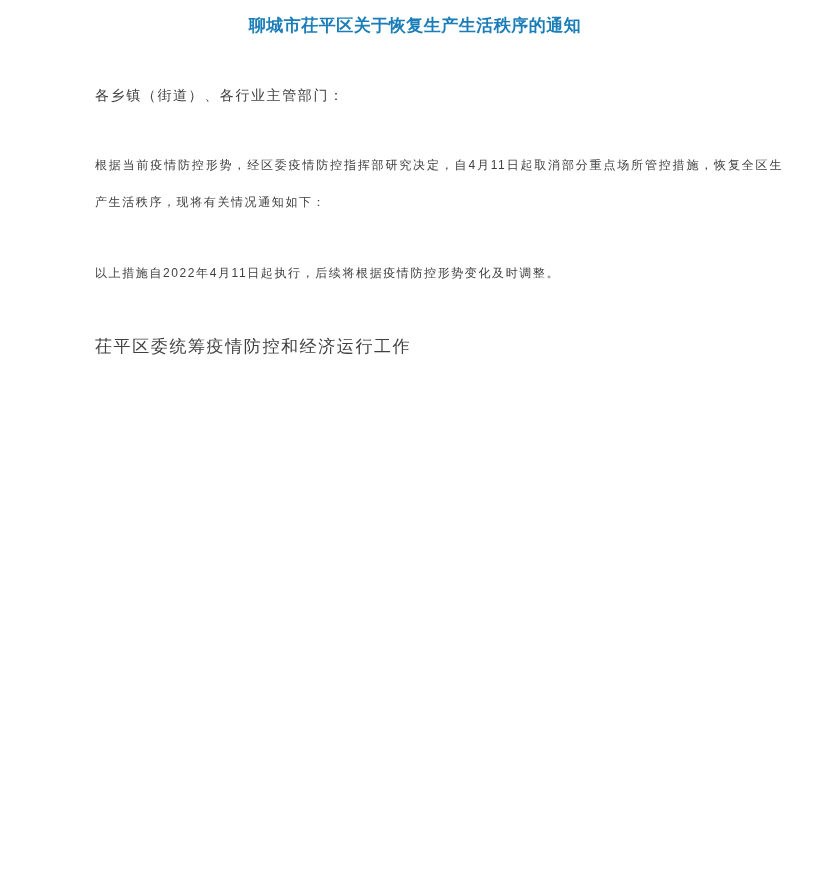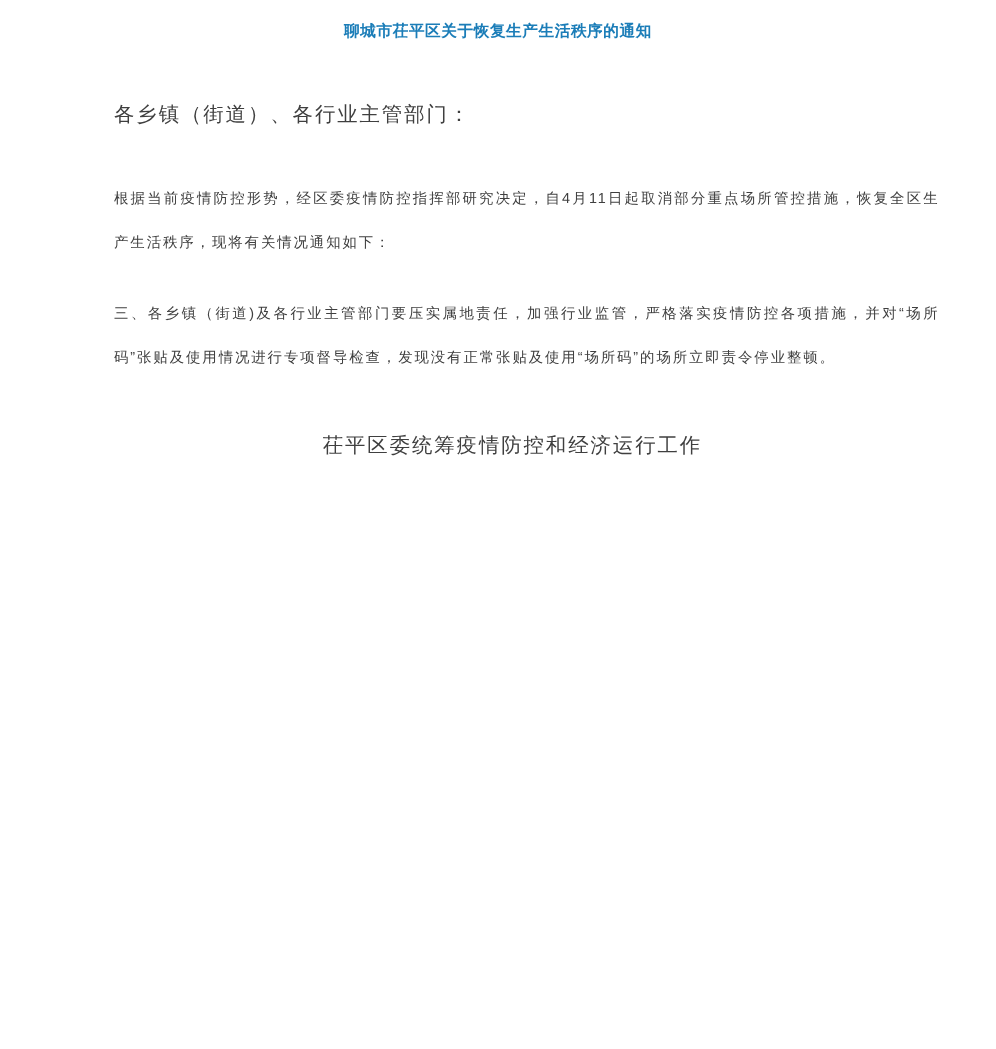--- a/index.html
+++ b/index.html
@@ -16,64 +16,64 @@
   .doc {
     box-sizing: border-box;
     width: 830px;
     padding: 8px 47px 0 95px;
     color: #3f3f3f;
   }
   .title {
     margin: 4px -47px 0 -95px;   
     text-align: center;
     color: #1b7db8;
-    font-size: 13px;
+    font-size: 17px;
     font-weight: bold;
     line-height: 28px;
     letter-spacing: 0.5px;
   }
   .salutation {
     margin: 37px 0 33px 0;
-    font-size: 17px;
+    font-size: 14px;
     line-height: 37px;
     letter-spacing: 1.6px;
   }
   p.body-para {
     margin: 22px 0;
     font-size: 12px;
     line-height: 37px;
     letter-spacing: 1.6px;
     text-align: justify;
   }
   p.body-para.closing {
     margin-top: 34px;
   }
   .signature {
     margin-top: 36px;
     padding-right: 24px;
-    text-align: center;
+    text-align: left;
     font-size: 17px;
     line-height: 37px;
     letter-spacing: 1.6px;
   }
   .signature div {
     white-space: nowrap;
   }
 </style>
 </head>
 <body>
 
 <div class="doc">
   <h1 class="title">聊城市茌平区关于恢复生产生活秩序的通知</h1>
 
   <div class="salutation">各乡镇（街道）、各行业主管部门：</div>
 
   <p class="body-para">根据当前疫情防控形势，经区委疫情防控指挥部研究决定，自4月11日起取消部分重点场所管控措施，恢复全区生产生活秩序，现将有关情况通知如下：</p>
 
 
 
-  <p class="body-para">三、各乡镇（街道)及各行业主管部门要压实属地责任，加强行业监管，严格落实疫情防控各项措施，并对“场所码”张贴及使用情况进行专项督导检查，发现没有正常张贴及使用“场所码”的场所立即责令停业整顿。</p>
 
+  <p class="body-para closing">以上措施自2022年4月11日起执行，后续将根据疫情防控形势变化及时调整。</p>
 
   <div class="signature">
     <div>茌平区委统筹疫情防控和经济运行工作</div>
   </div>
 </div>
 
 </body></html>

